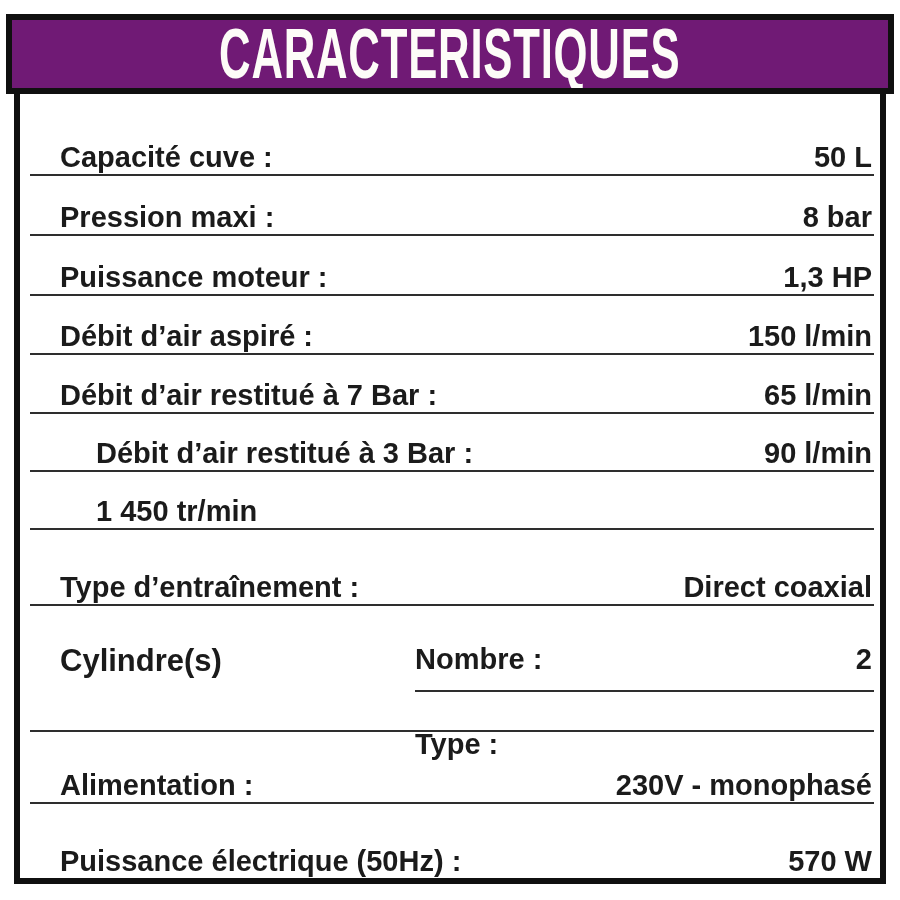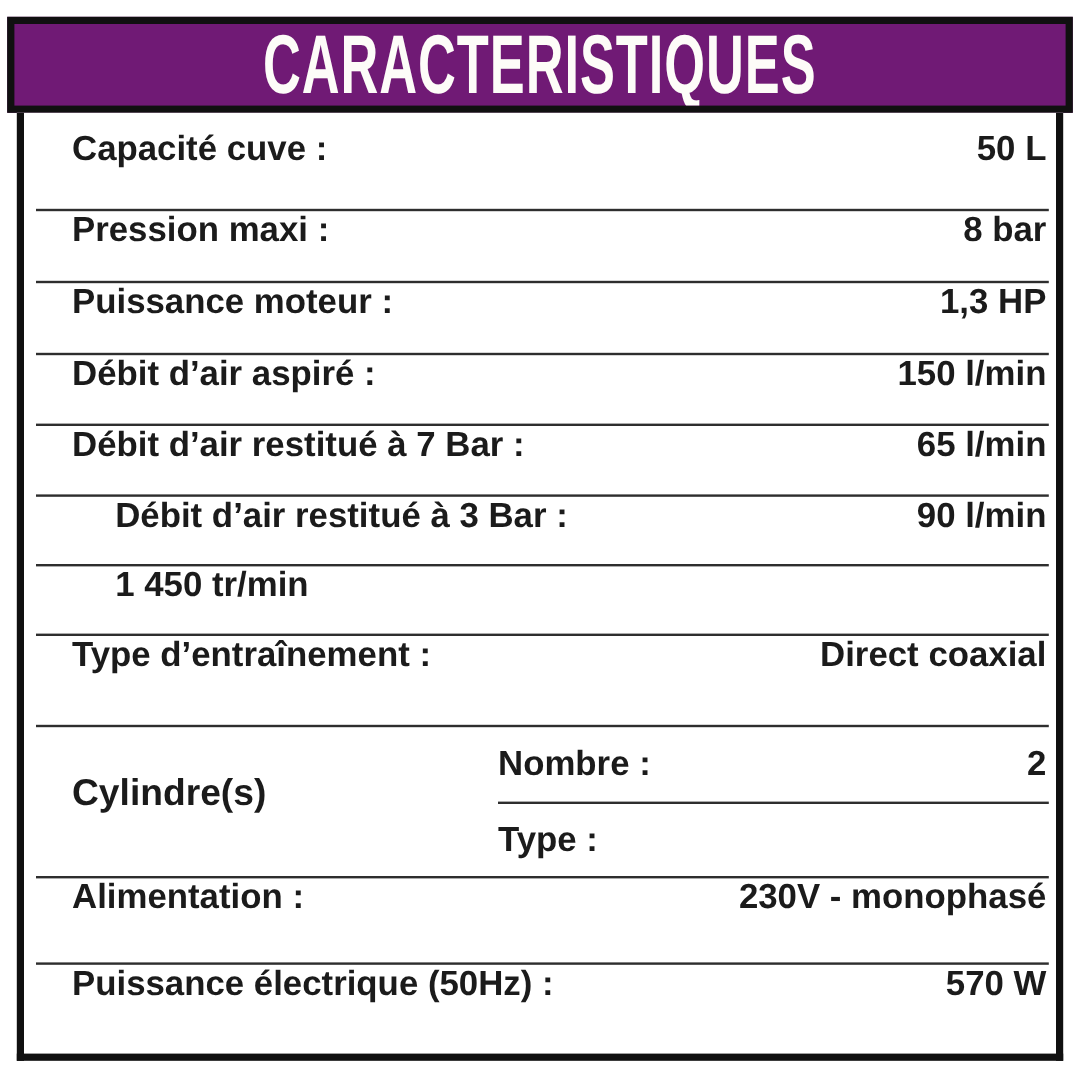--- a/index.html
+++ b/index.html
@@ -51,21 +51,21 @@
     height: 790px;
     box-sizing: border-box;
     border: 6px solid #101010;
     border-top: none;
     background: #ffffff;
     display: flex;
     flex-direction: column;
   }
   .spec-row {
     display: flex;
-    align-items: flex-start;
+    align-items: flex-end;
     justify-content: space-between;
     padding: 0 8px 0 40px;
     font-weight: 700;
     font-size: 29px;
     color: #1b1b1b;
     flex: none;
   }
   .spec-row .lbl { text-align: left; white-space: nowrap; }
   .spec-row .val { text-align: right; white-space: nowrap; }
   .sep {
@@ -107,20 +107,21 @@
   }
   .cyl-row {
     display: flex;
     align-items: center;
     justify-content: space-between;
     font-weight: 700;
     font-size: 29px;
     color: #1b1b1b;
     padding-right: 8px;
     flex: none;
+    margin-top: 22px;
   }
   .cyl-row.first { height: 62px; }
   .cyl-row.second { height: 60px; }
   .sub-sep {
     flex: none;
     height: 2px;
     background: #2e2e2e;
     margin-right: 6px;
   }
 </style>

